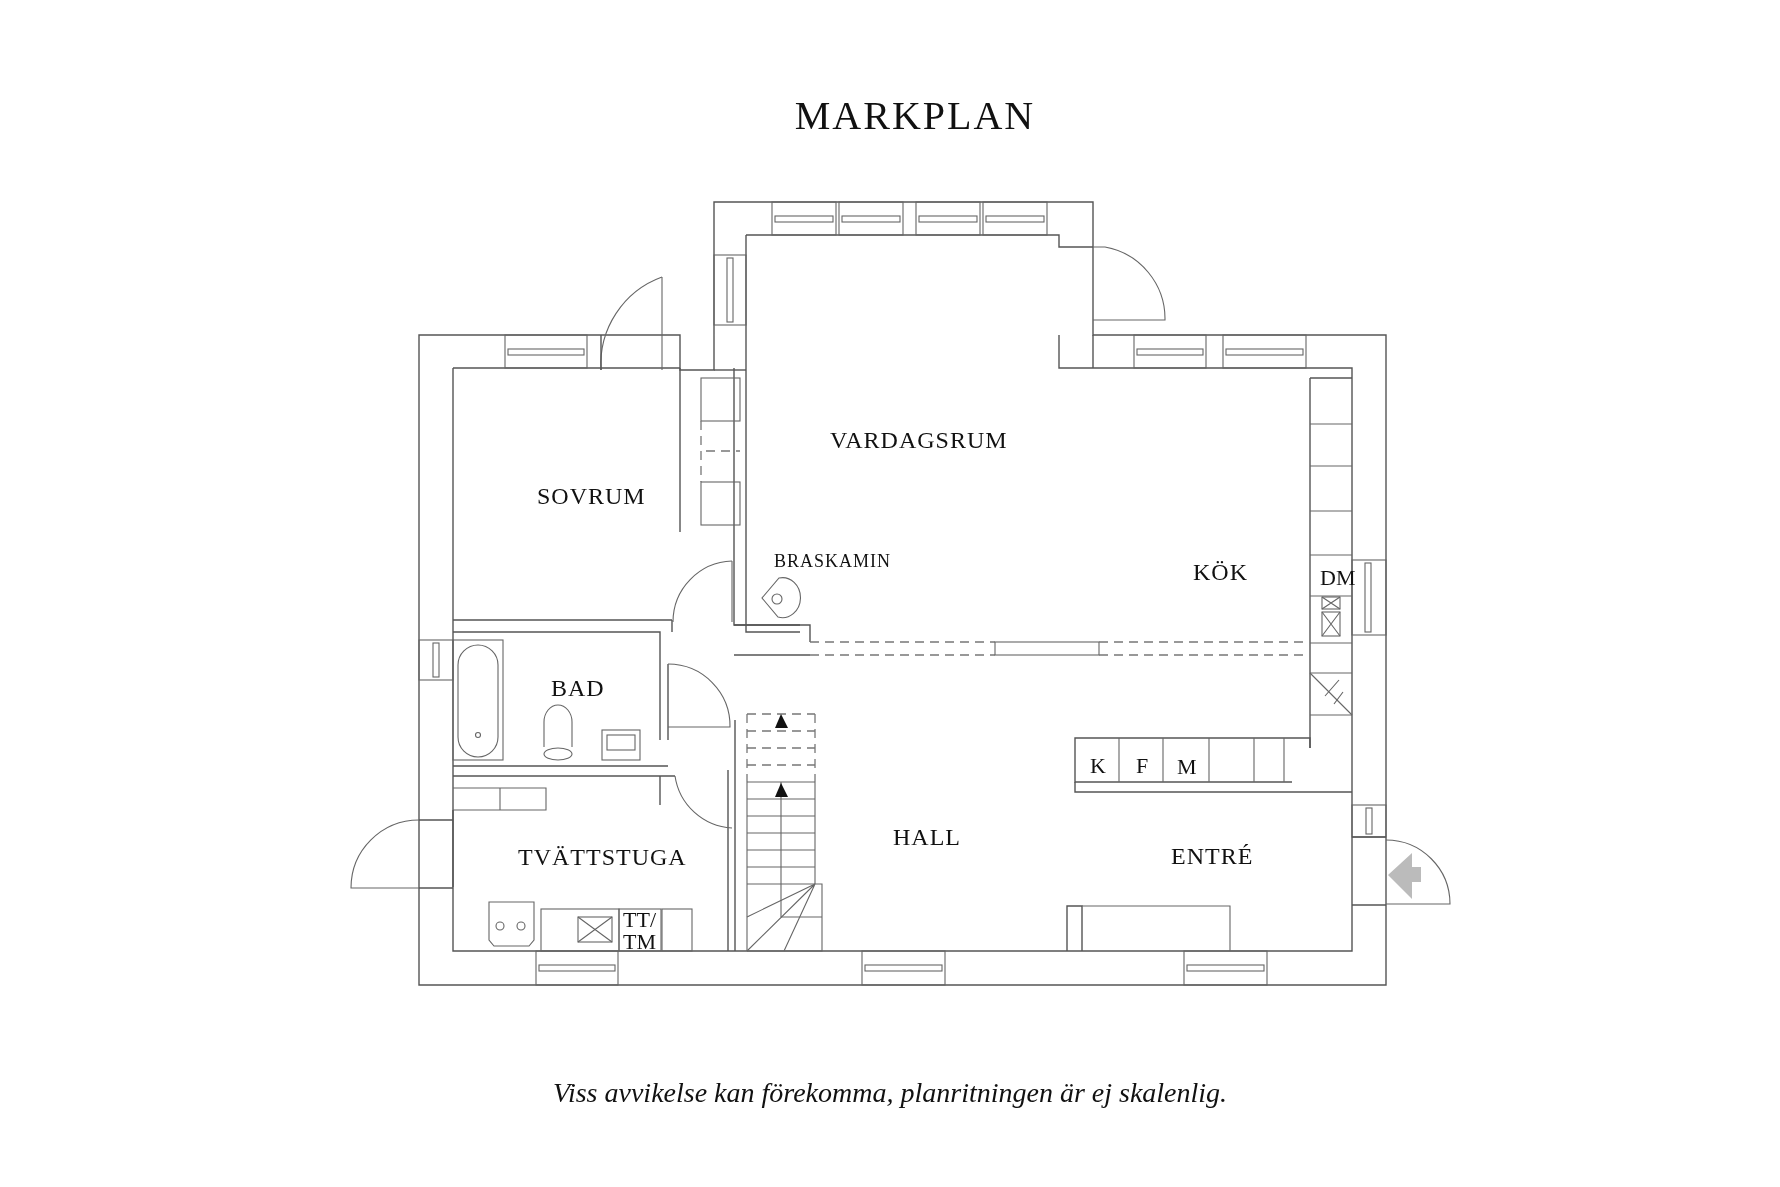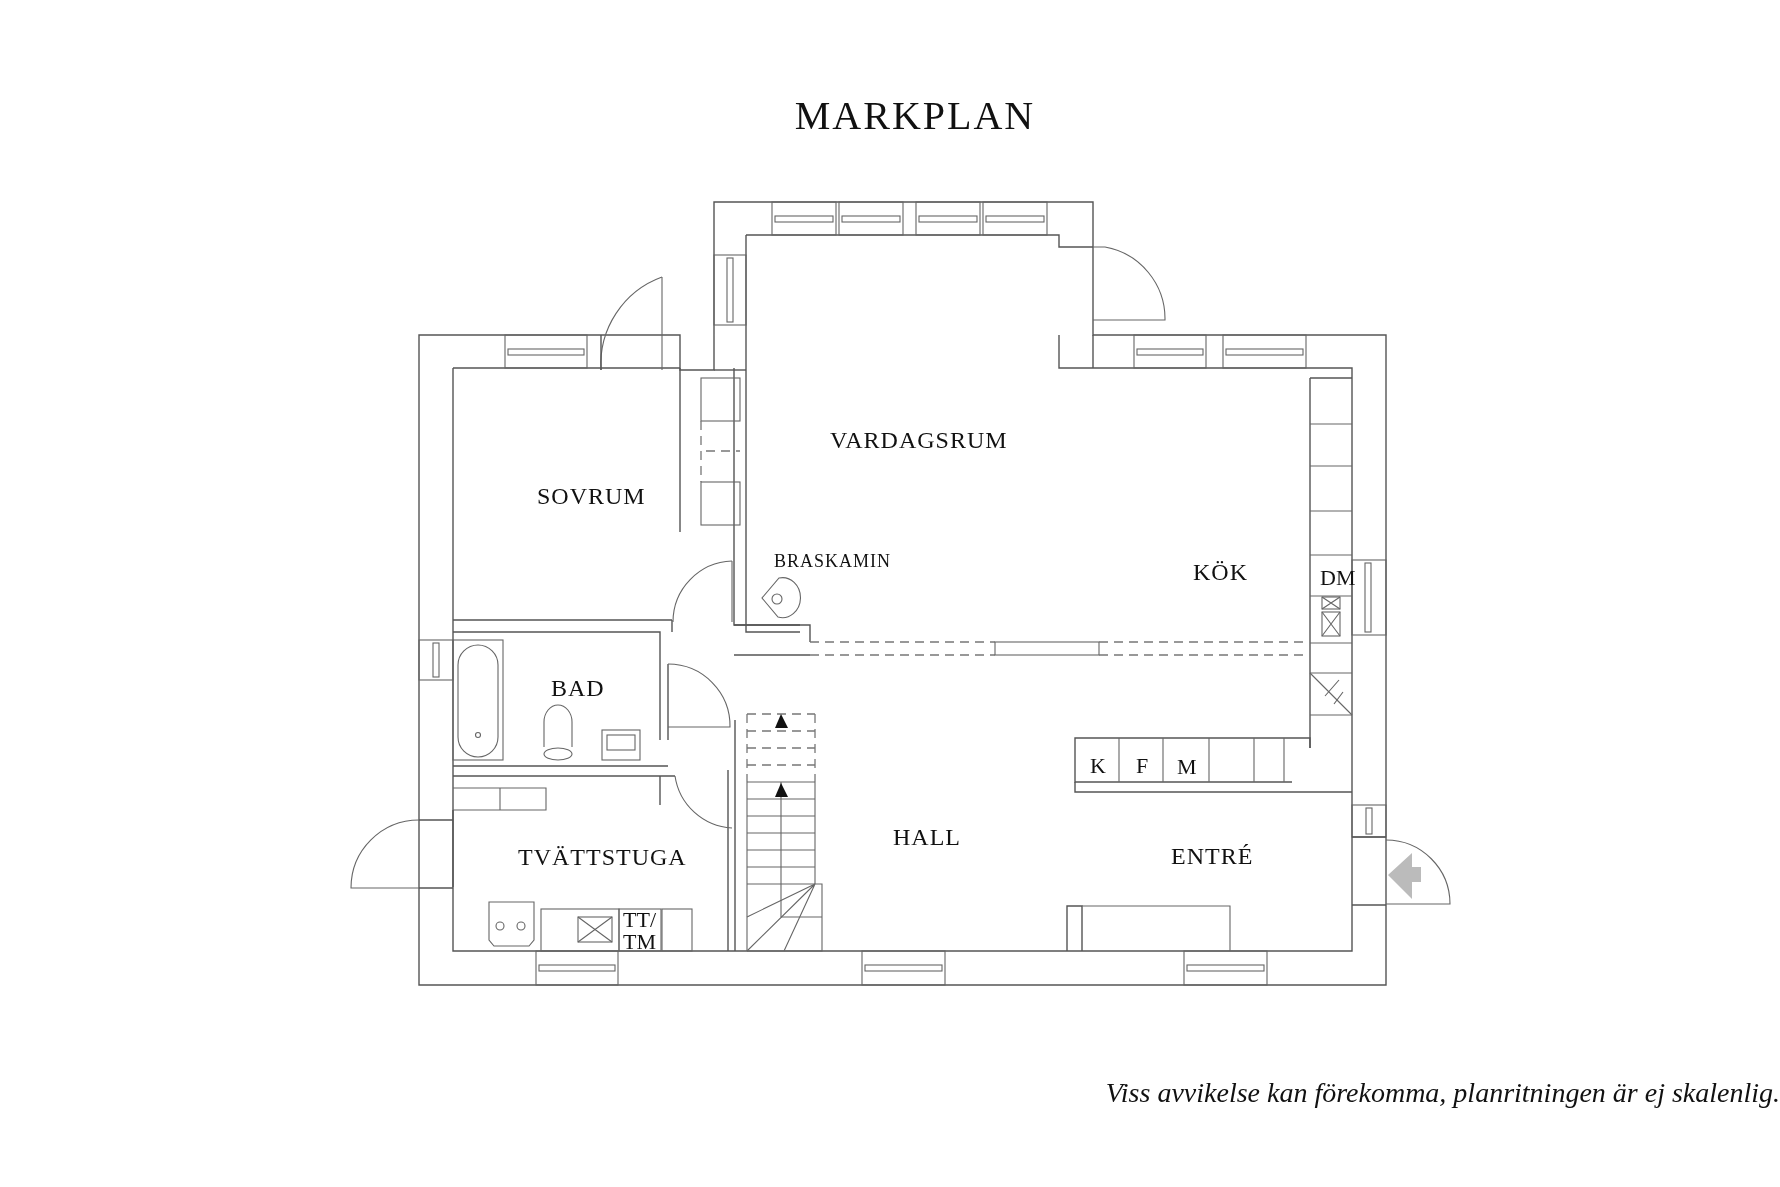--- a/index.html
+++ b/index.html
@@ -1,18 +1,18 @@
 <!DOCTYPE html>
 <html><head>
 <meta charset="utf-8">
 <style>
   html, body { margin:0; padding:0; background:#ffffff; }
   body { width:1780px; height:1187px; position:relative; overflow:hidden; font-family:"Liberation Serif", "DejaVu Serif", serif; color:#111; }
   .title { position:absolute; left:0; width:1780px; top:92px; text-align:center; font-size:40px; letter-spacing:2px; margin-left:25px; }
-  .footer { position:absolute; left:0; width:1780px; top:1077px; text-align:right; font-size:28px; font-style:italic; }
+  .footer { position:absolute; left:0; width:1780px; top:1077px; text-align:center; font-size:28px; font-style:italic; }
   svg { position:absolute; left:0; top:0; }
   .w { fill:none; stroke:#555; stroke-width:1.4; }
   .t { fill:none; stroke:#666; stroke-width:1.1; }
   .d { fill:none; stroke:#777; stroke-width:1.3; stroke-dasharray:9 6; }
   .lbl { font-family:"Liberation Serif", "DejaVu Serif", serif; font-size:24px; fill:#111; letter-spacing:1px; }
   .lbl-sm { font-family:"Liberation Serif", "DejaVu Serif", serif; font-size:18px; fill:#111; letter-spacing:1px; }
   .lbl-app { font-family:"Liberation Serif", "DejaVu Serif", serif; font-size:22px; fill:#111; }
 </style>
 </head>
 <body>

